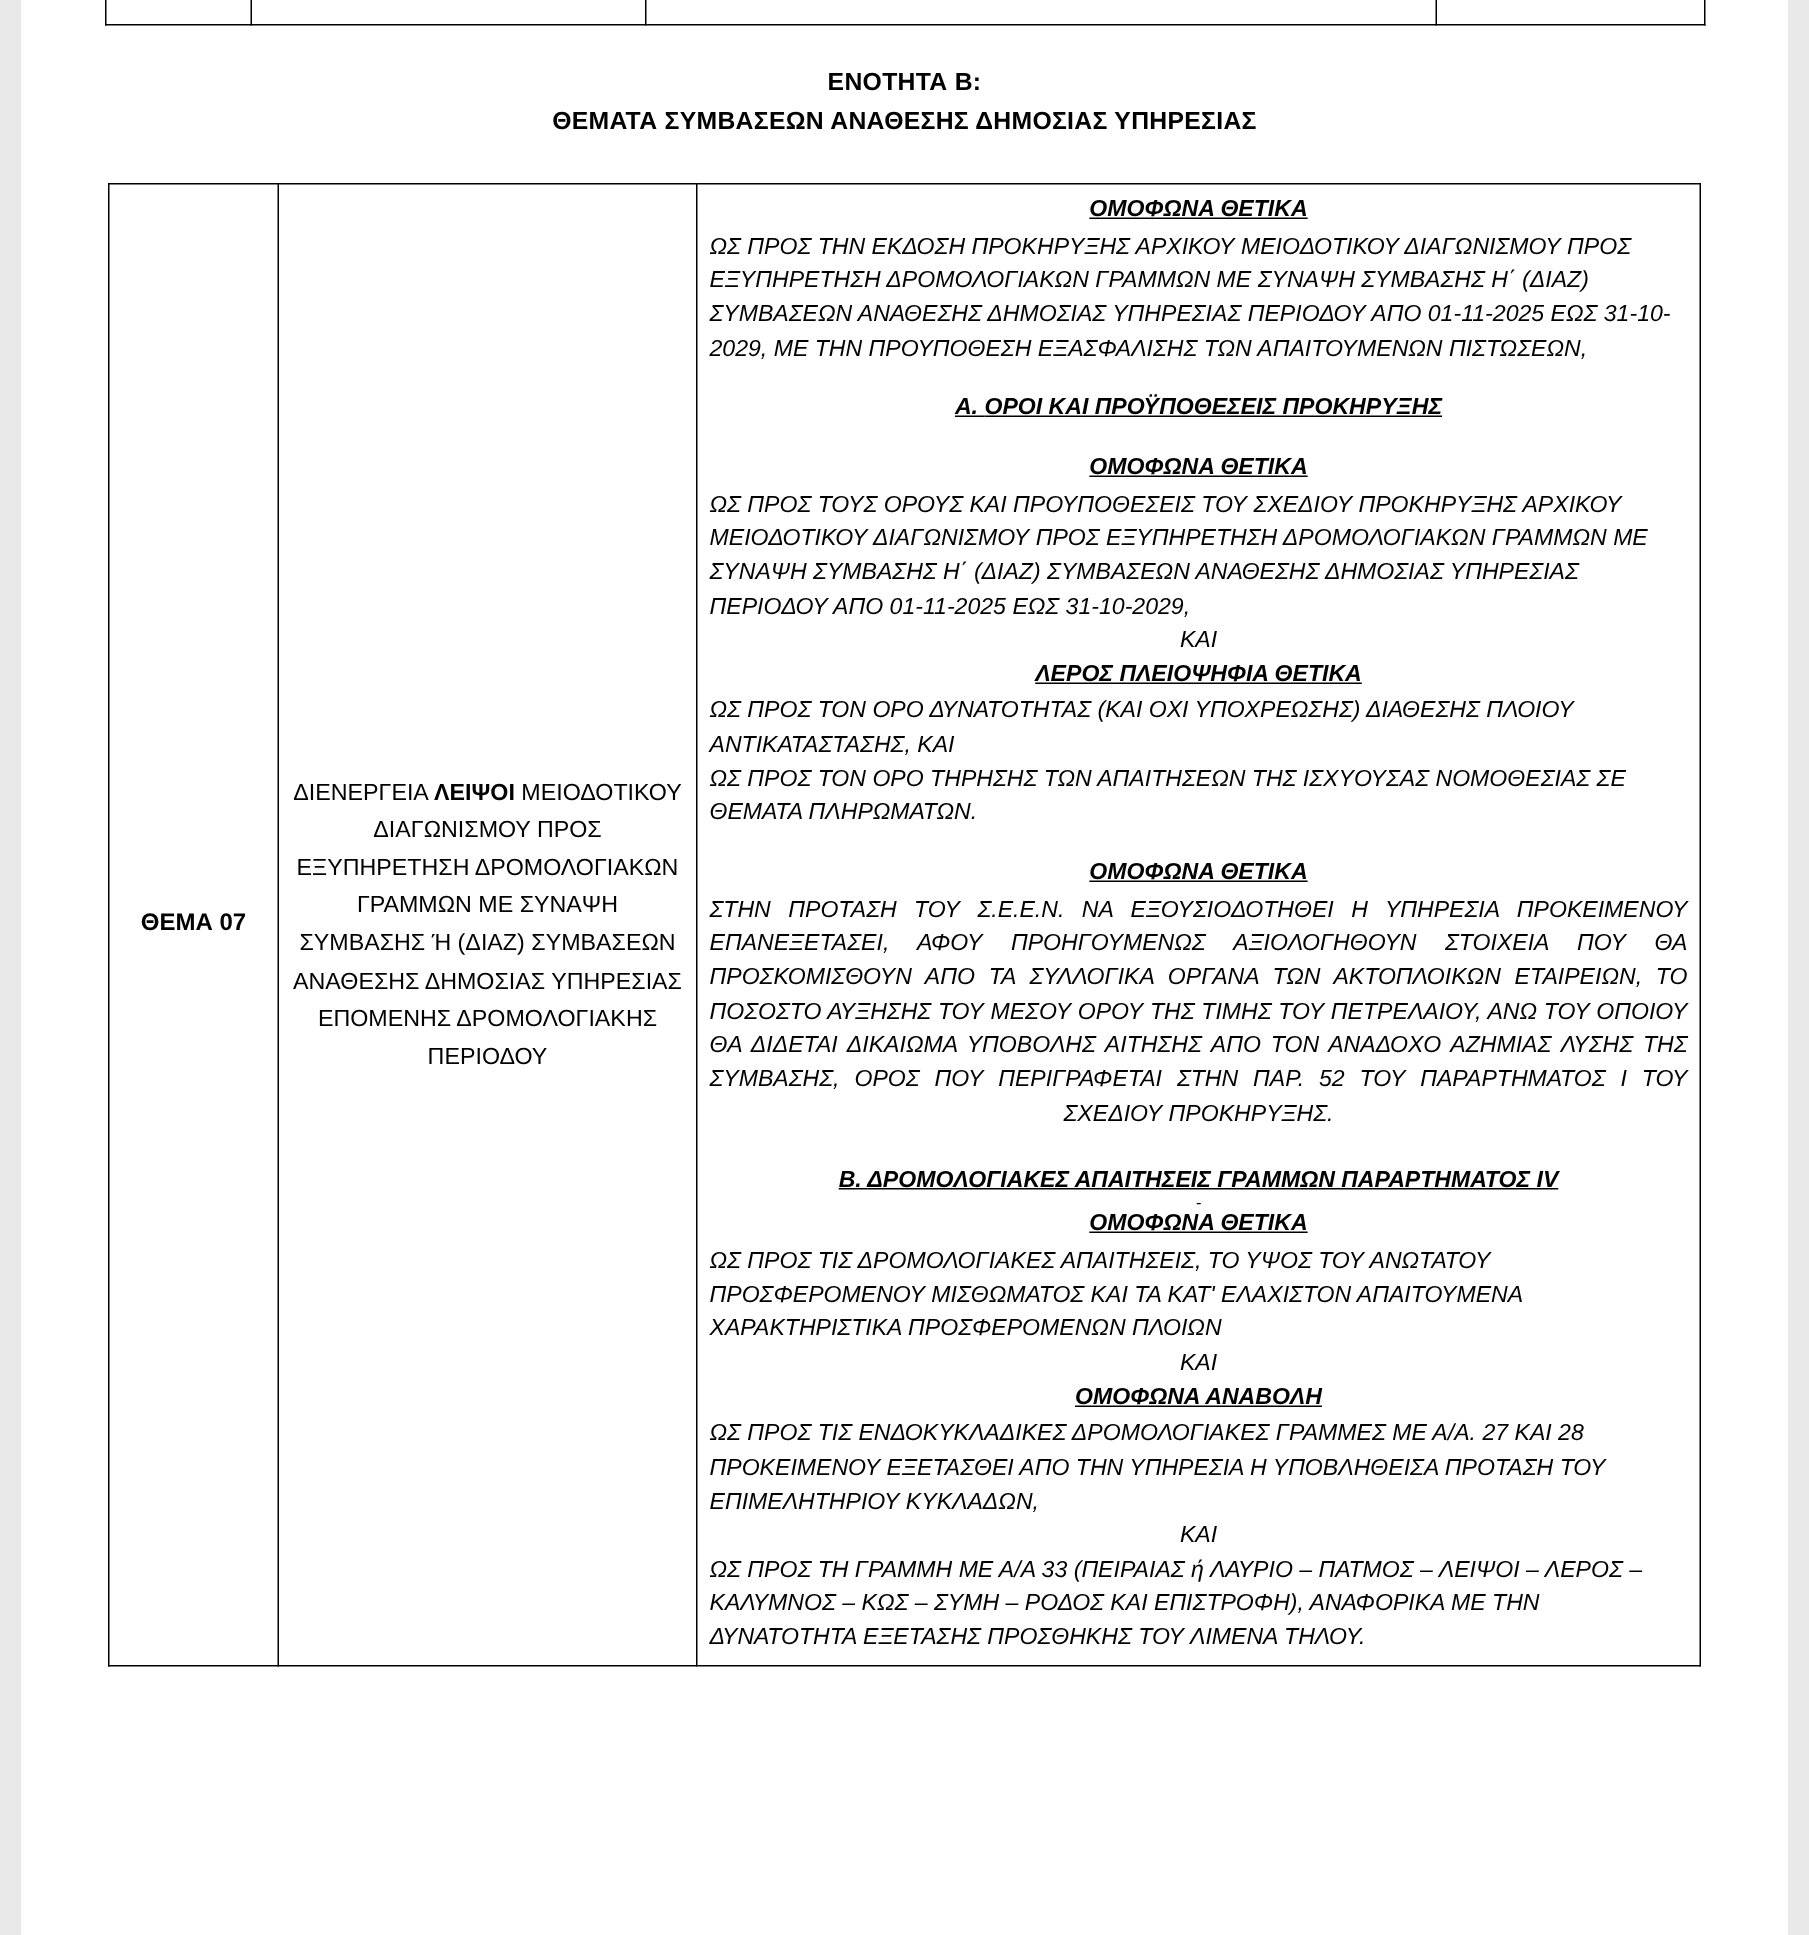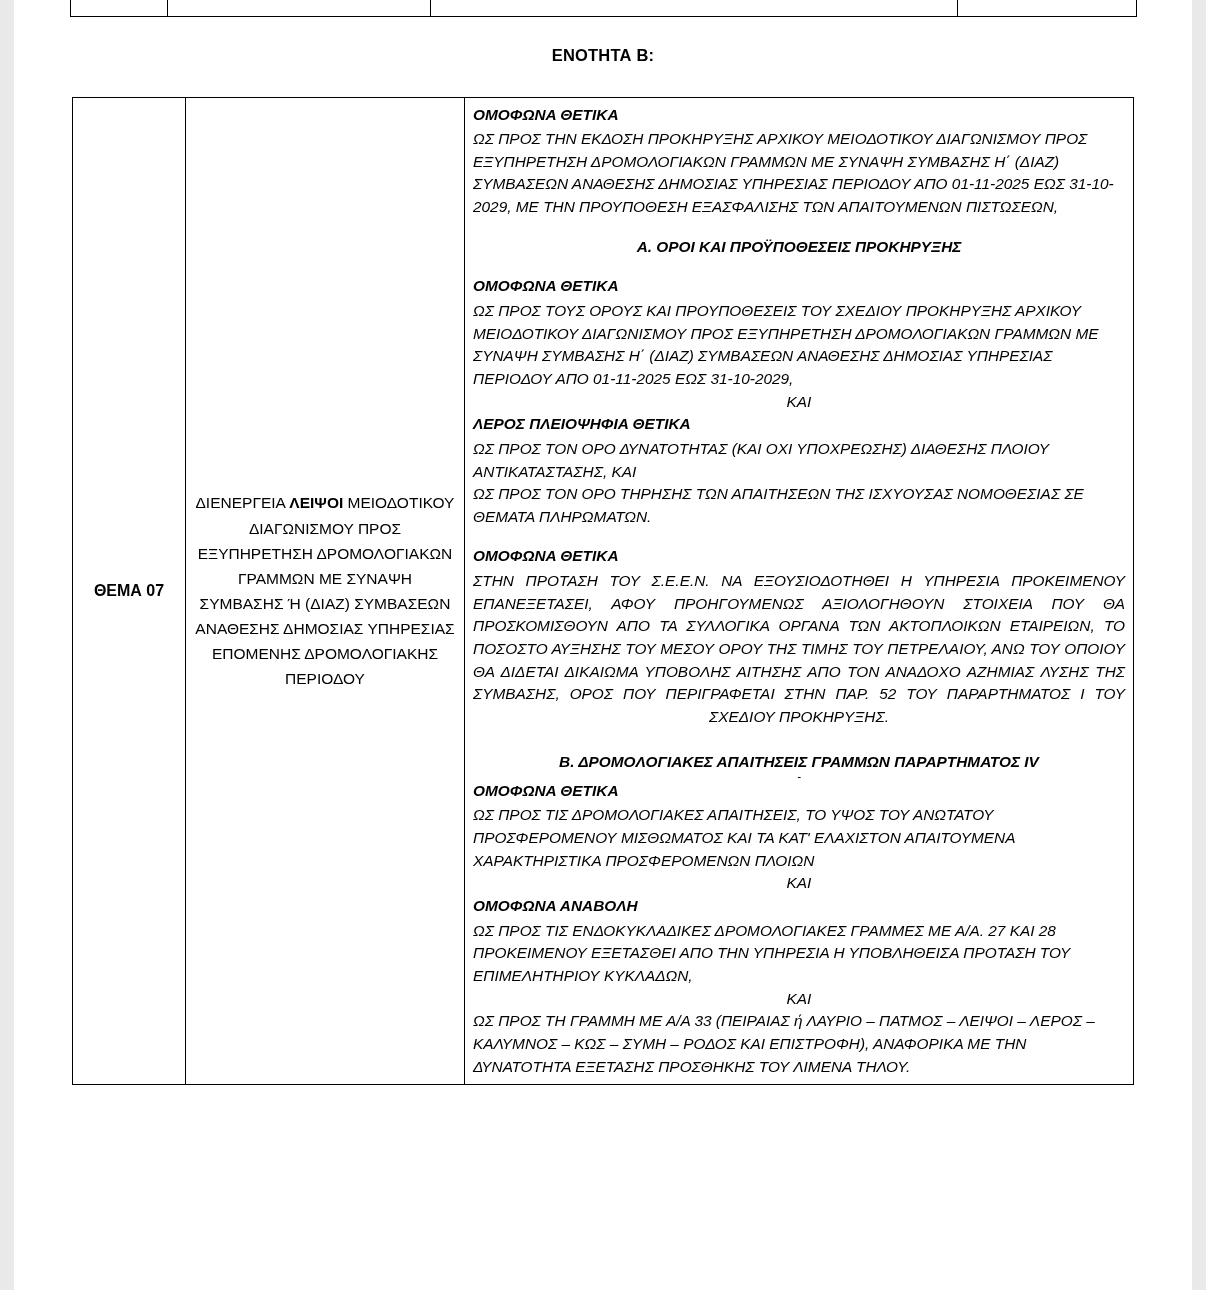--- a/index.html
+++ b/index.html
@@ -72,24 +72,25 @@
     color: #000;
   }
   .col-theme { width: 96px; text-align: center; font-weight: bold; font-size: 16px; }
   .col-subject { width: 262px; text-align: center; font-size: 15.5px; line-height: 1.62; }
   .col-decision { width: auto; padding: 10px 12px 14px 12px; }
 
   .col-subject .b { font-weight: bold; }
 
   .dec-block { font-size: 15.4px; line-height: 1.47; }
   .dec-title {
-    text-align: left;
+    text-align: center;
     font-weight: bold;
     font-style: italic;
     margin: 0 0 2px 0;
+    text-decoration: underline;
   }
   .dec-body {
     text-align: left;
     font-style: italic;
     margin: 0;
   }
   .dec-body.justify {
     text-align: justify;
     text-align-last: center;
   }
@@ -98,20 +99,21 @@
     font-style: italic;
     margin: 0;
   }
   .gap { height: 17px; }
   .gap-lg { height: 22px; }
 
   .sub-heading {
     text-align: center;
     font-weight: bold;
     font-style: italic;
+    text-decoration: underline;
     margin: 0;
   }
   .sub-heading .letter { text-decoration: none; }
 
   .tiny-dash {
     text-align: center;
     font-style: italic;
     font-size: 11px;
     line-height: 0.6;
     margin: 0;
@@ -131,20 +133,21 @@
       <td style="width:96px"></td>
       <td style="width:262px"></td>
       <td style="width:526px"></td>
       <td style="width:178px"></td>
     </tr>
   </tbody>
     </table>
 
   <div class="section-heading">
     <div>ΕΝΟΤΗΤΑ Β:</div>
+    <div>ΘΕΜΑΤΑ ΣΥΜΒΑΣΕΩΝ ΑΝΑΘΕΣΗΣ ΔΗΜΟΣΙΑΣ ΥΠΗΡΕΣΙΑΣ</div>
   </div>
 
   <table class="main-table">
     <tbody>
         <tr>
       <td class="col-theme">ΘΕΜΑ 07</td>
 
       <td class="col-subject">
         <span>ΔΙΕΝΕΡΓΕΙΑ </span><span class="b">ΛΕΙΨΟΙ</span><span> ΜΕΙΟΔΟΤΙΚΟΥ ΔΙΑΓΩΝΙΣΜΟΥ ΠΡΟΣ ΕΞΥΠΗΡΕΤΗΣΗ ΔΡΟΜΟΛΟΓΙΑΚΩΝ ΓΡΑΜΜΩΝ ΜΕ ΣΥΝΑΨΗ ΣΥΜΒΑΣΗΣ Ή (ΔΙΑΖ) ΣΥΜΒΑΣΕΩΝ ΑΝΑΘΕΣΗΣ ΔΗΜΟΣΙΑΣ ΥΠΗΡΕΣΙΑΣ ΕΠΟΜΕΝΗΣ ΔΡΟΜΟΛΟΓΙΑΚΗΣ ΠΕΡΙΟΔΟΥ</span>
       </td>

